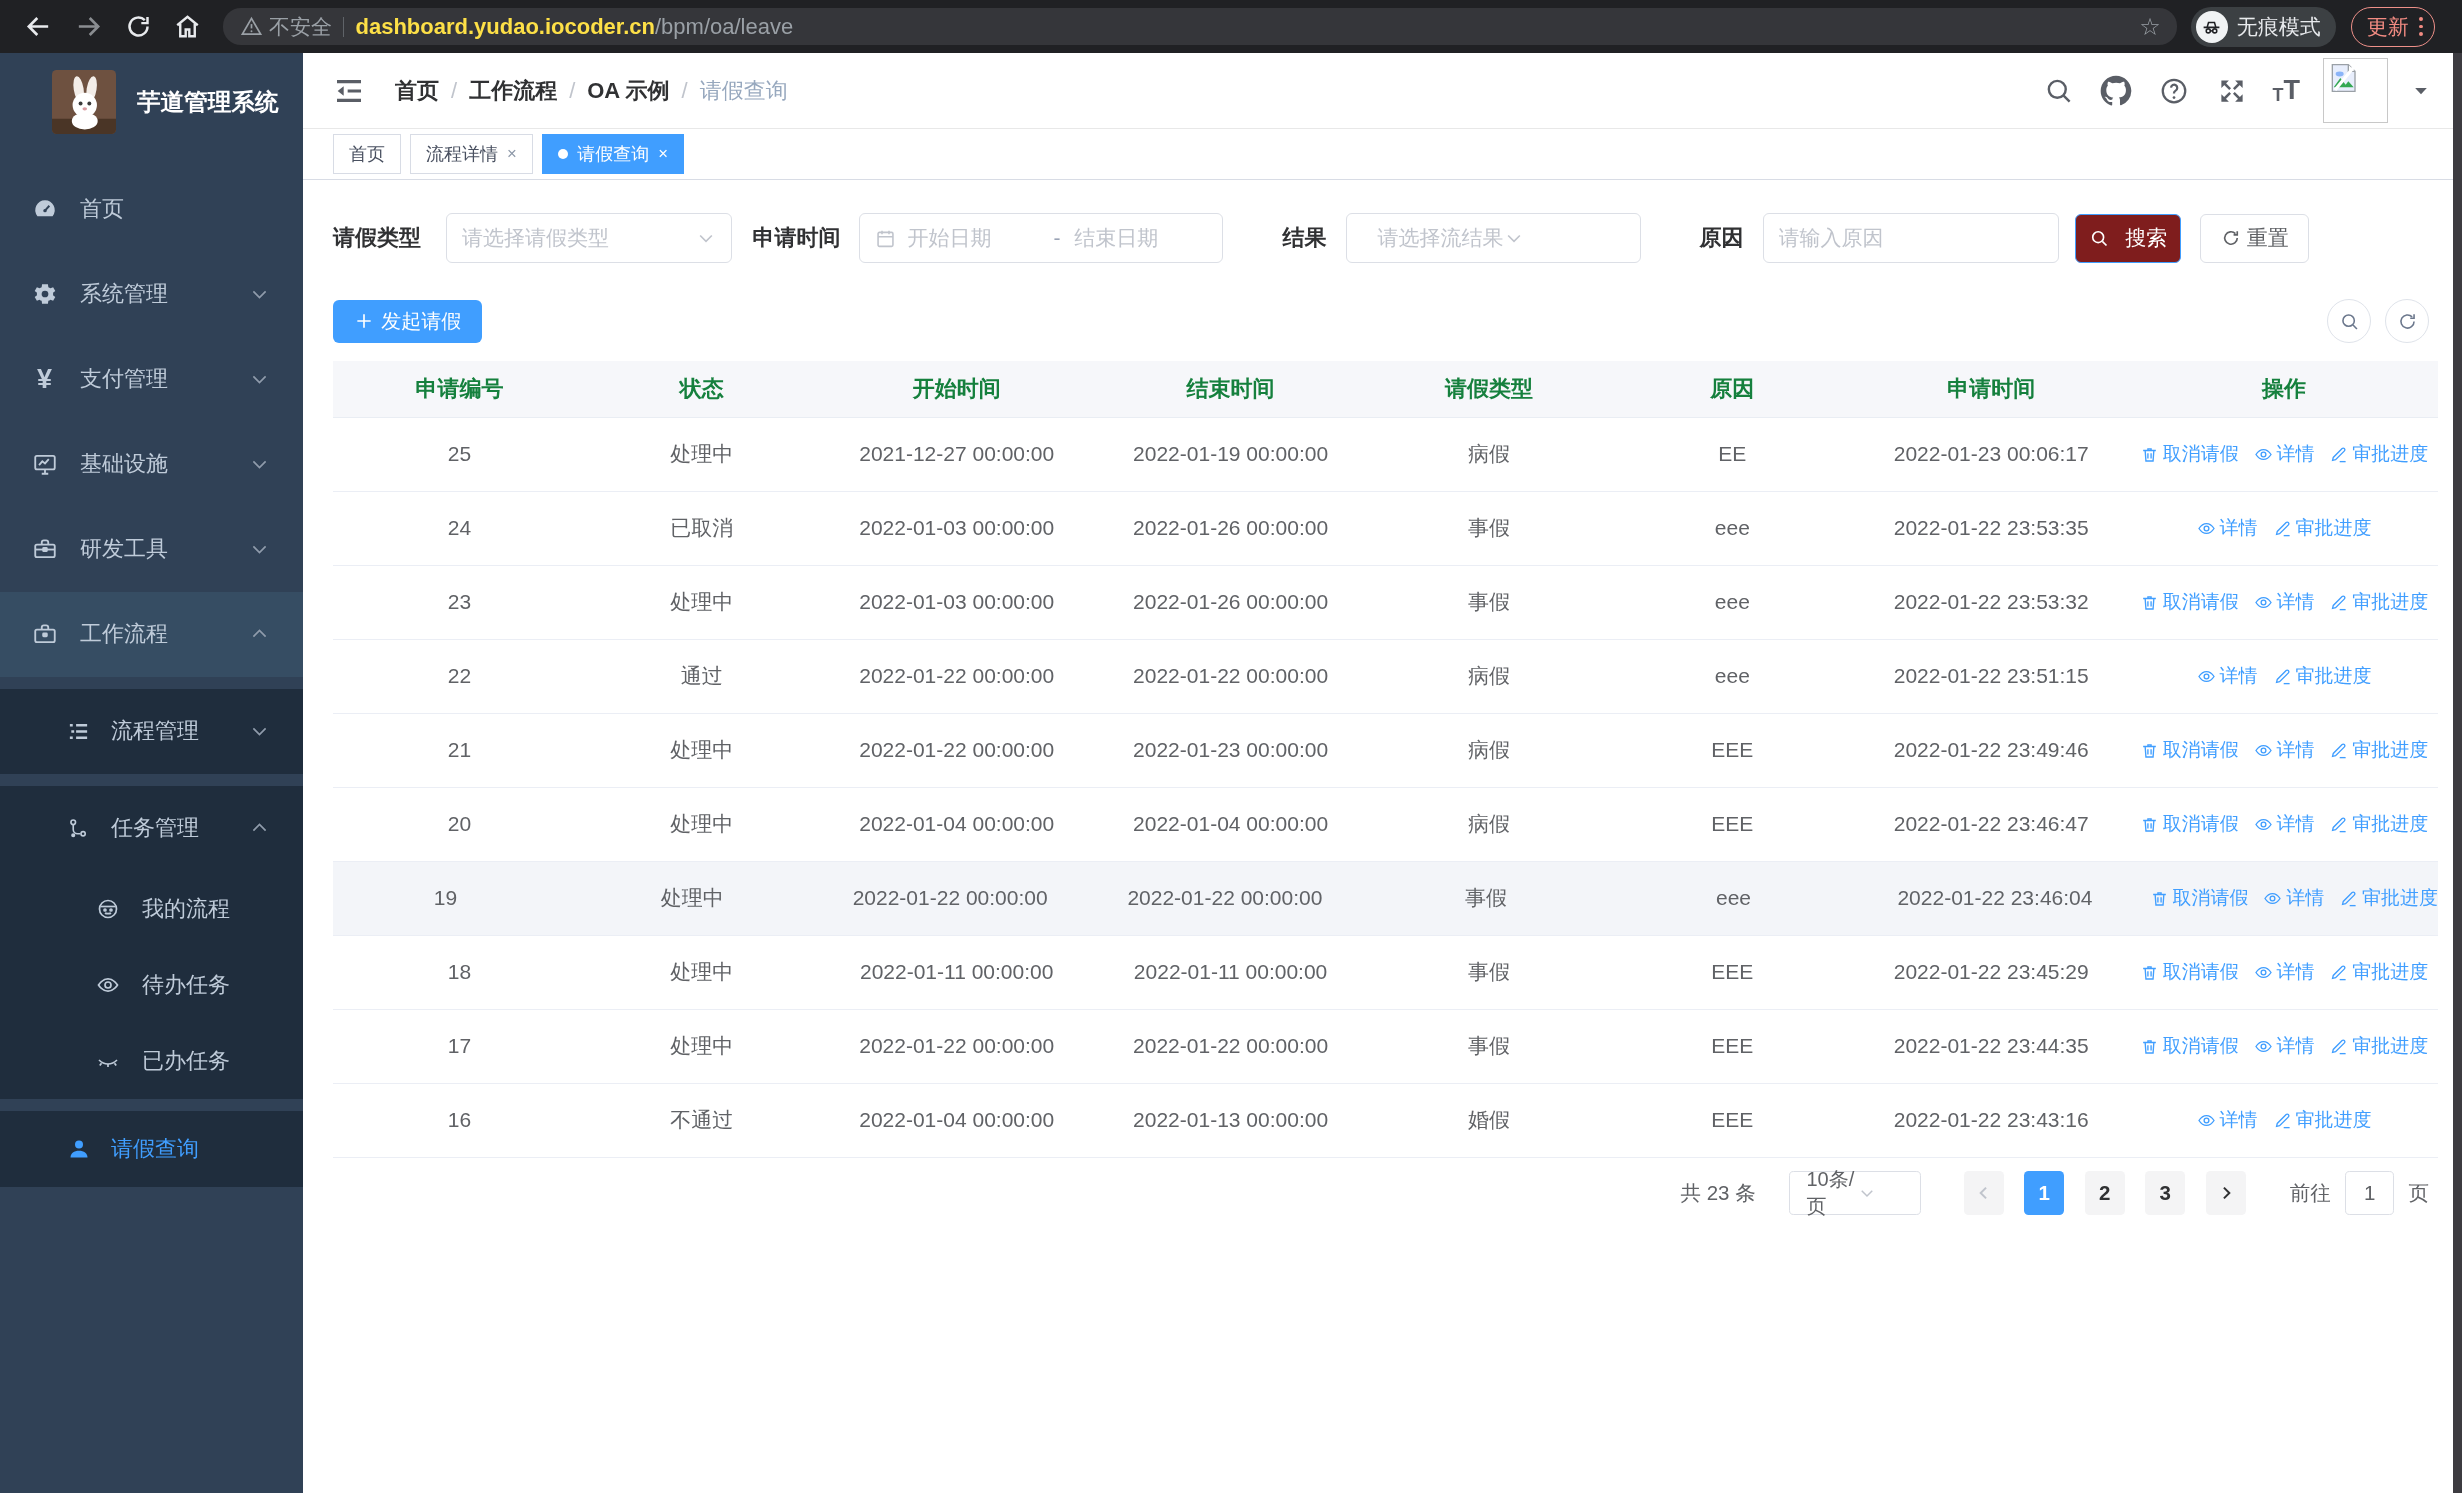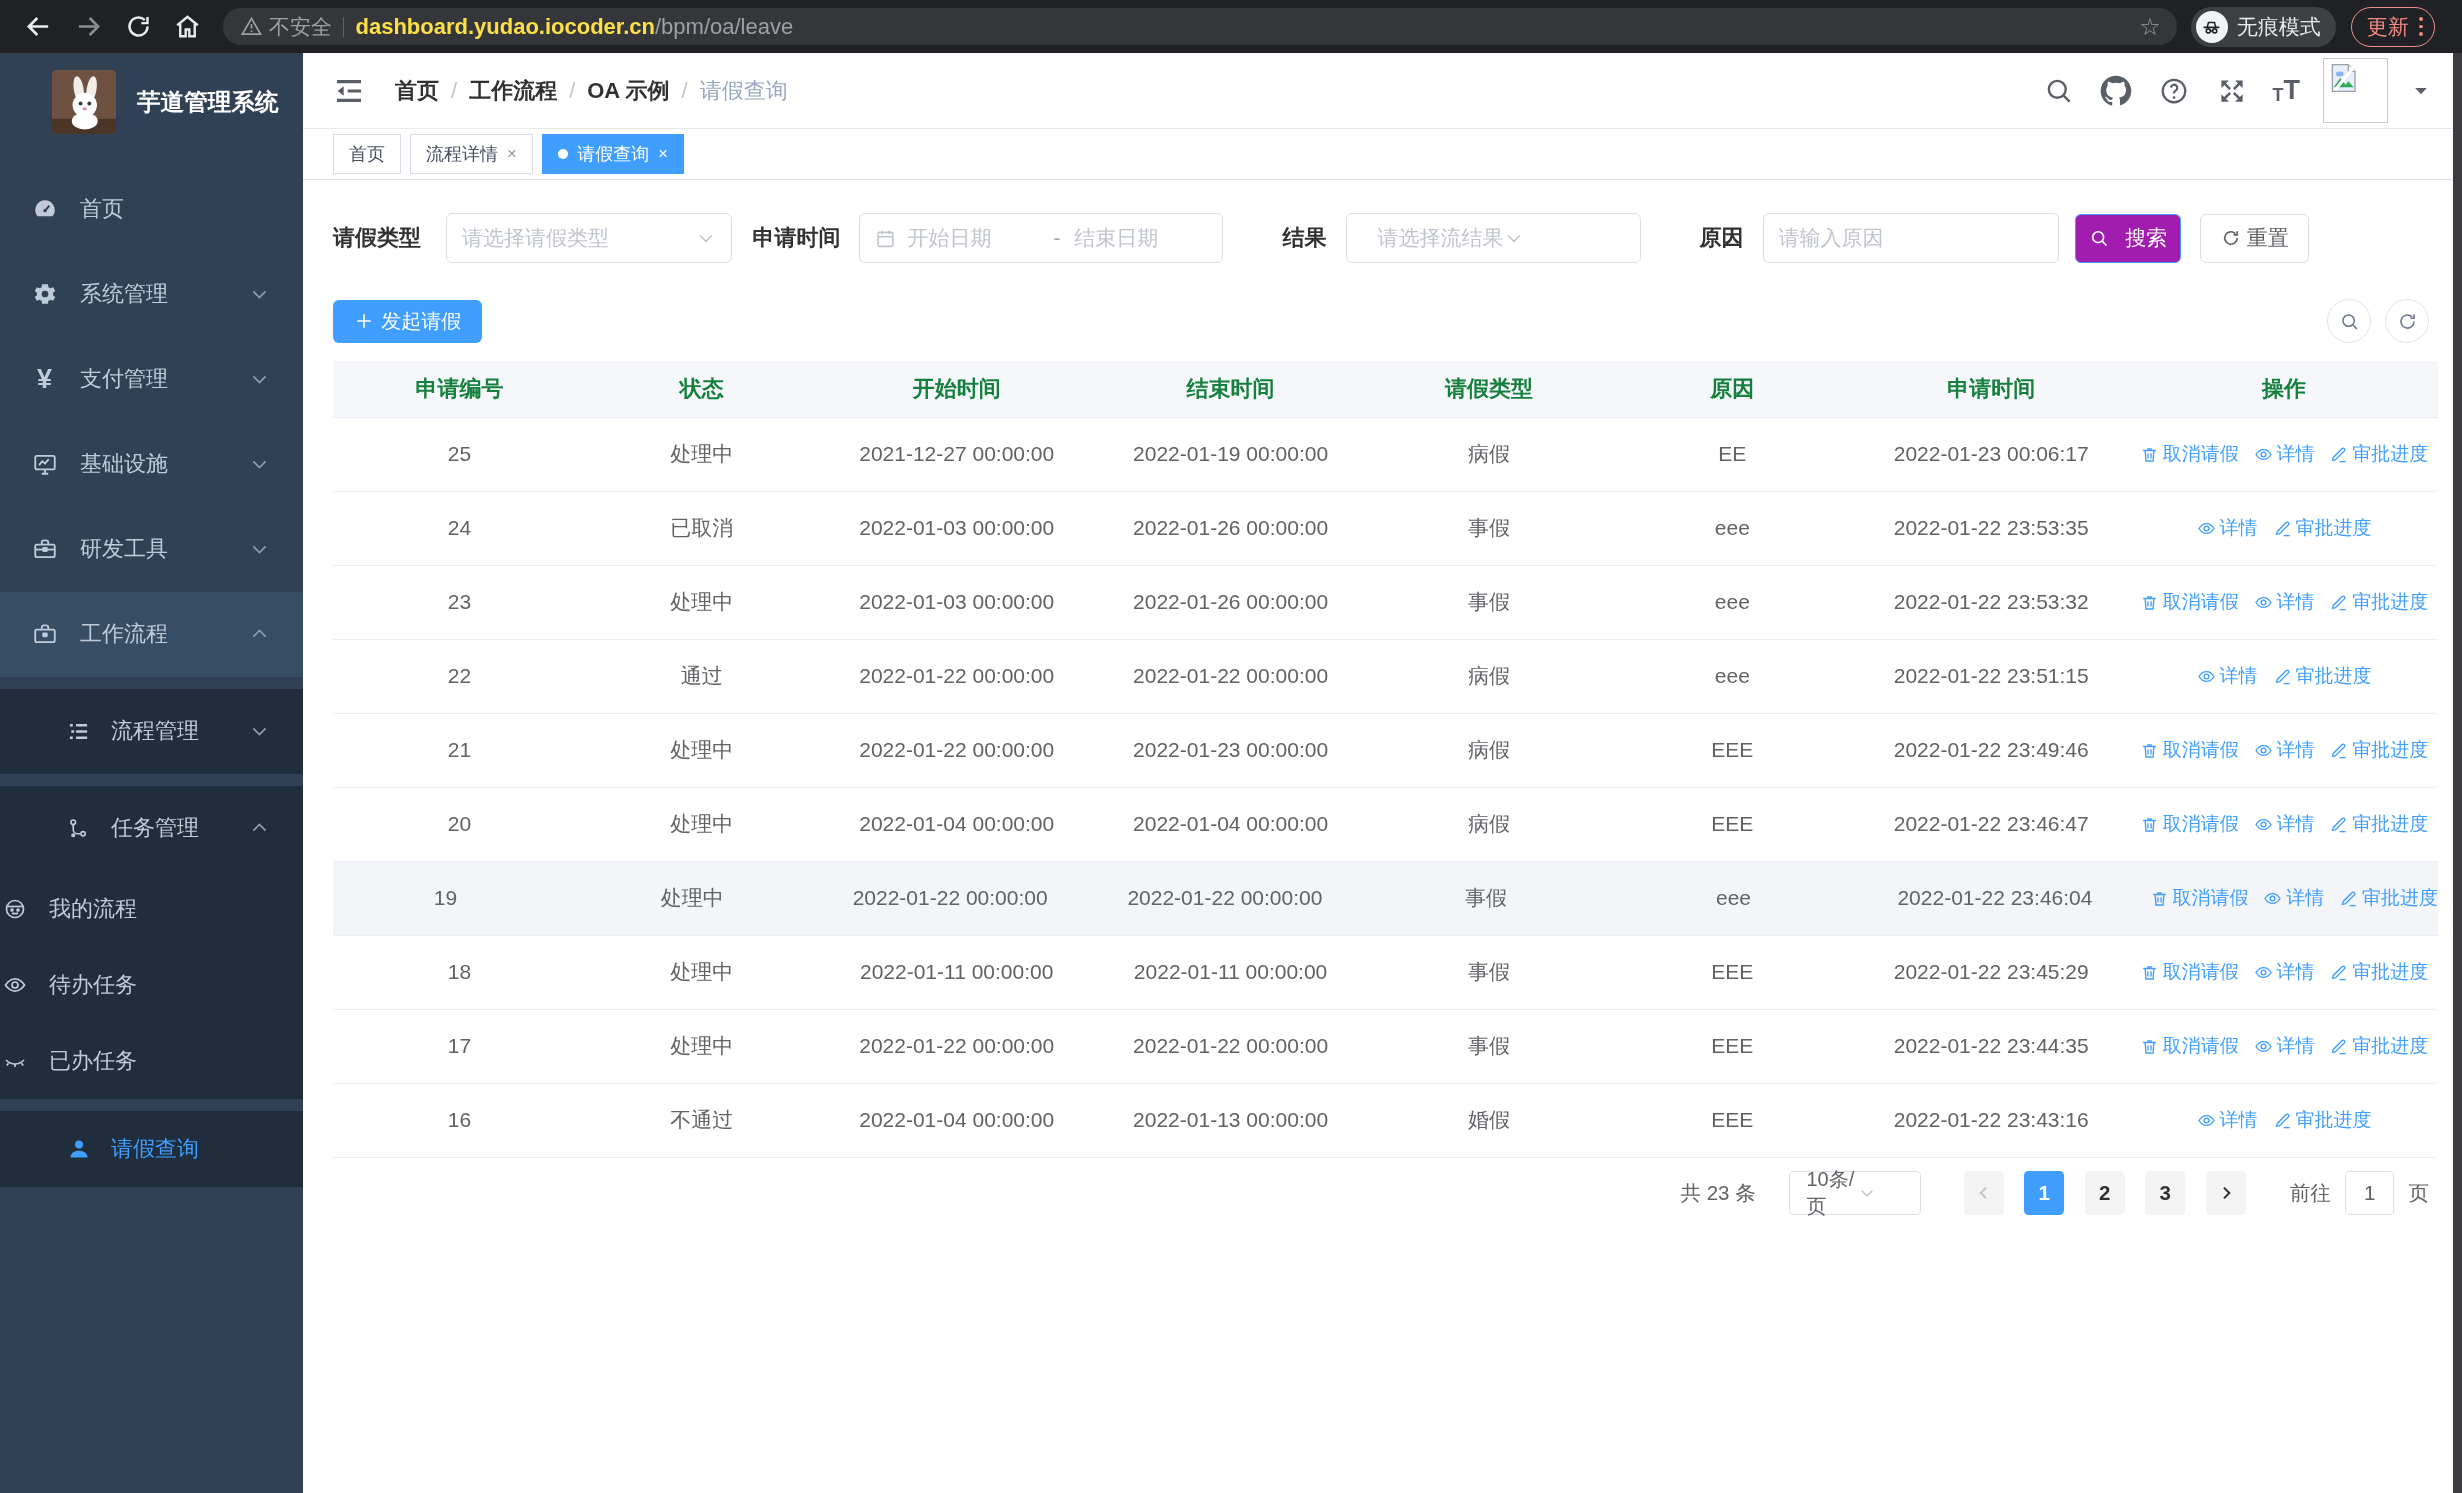--- a/index.html
+++ b/index.html
@@ -39,21 +39,21 @@
   .sidebar { position:absolute; left:0; top:53px; width:303px; height:1440px; background:#304156; overflow:hidden; }
   .logo-row { display:flex; align-items:center; padding:16.7px 0 0 52px; }
   .logo-img { width:64px; height:64px; border-radius:4.6px; overflow:hidden; flex:none; }
   .logo-title { color:#fff; font-size:23.6px; font-weight:bold; margin-left:21px; white-space:nowrap; }
   .menu { margin-top:33px; }
   .menu-item { position:relative; height:85px; display:flex; align-items:center; color:#bfcbd9;
     font-size:22px; cursor:pointer; }
   .menu-item .mi-icon { display:flex; align-items:center; justify-content:center; width:29px; flex:none; }
   .menu-item.lvl1 { padding-left:30px; } .menu-item.lvl1 .mi-label { margin-left:21px; }
   .menu-item.lvl2 { padding-left:64px;margin-top:12px; } .menu-item.lvl2 .mi-label { margin-left:18px; }
-  .menu-item.lvl3 { height:76px; } .menu-item.lvl3 .mi-label { margin-left:20px; }
+  .menu-item.lvl3 { padding-left:93px; height:76px; } .menu-item.lvl3 .mi-label { margin-left:20px; }
   .menu-item.short { height:76px; }
   .menu-item.dark { background:#1f2d3d; }
   .menu-item.parent-active { background:#364d63; }
   .menu-item.active { color:#409eff; }
   .mi-arrow { position:absolute; right:33px; top:50%; transform:translateY(-50%); color:#8f9bab; display:flex; }
 
   
   .main { position:absolute; left:303px; top:53px; width:2151px; height:1440px; background:#fff; }
 
   .navbar { height:76px; display:flex; align-items:center; border-bottom:0.8px solid #e8e8e8; padding:0 23px 0 30px; }
@@ -95,21 +95,21 @@
   .daterange .cal { color:#c0c4cc; margin-right:12px; display:flex; flex:none; }
   .lab-result { margin-left:60px; }
   .sel-result { width:295px; margin-left:19px; padding:0 31px; }
   .lab-reason { margin-left:59px; }
   .inp-reason { width:296px; margin-left:19px; padding:0 15px; }
   .inp-reason input { border:none; outline:none; width:100%; font-size:21px; background:transparent;
     font-family:inherit; }
   .inp-reason input::placeholder { color:#c0c4cc; }
   .btn { height:49px; border-radius:6px; display:flex; align-items:center; justify-content:center;
     font-size:21px; cursor:pointer; }
-  .btn-search { width:106px; margin-left:16.7px; background:#a21caf; color:#fff; border:1.5px solid #409eff; gap:16px; }
+  .btn-search { width:106px; margin-left:16.7px; background:#7f1d1d; color:#fff; border:1.5px solid #409eff; gap:16px; }
   .btn-reset { width:109px; margin-left:19px; background:#fff; color:#606266; border:1.5px solid #dcdfe6; gap:6px; }
 
   
   .toolbar { margin-top:36px; display:flex; align-items:center; justify-content:space-between; }
   .btn-create { width:149px; height:43px; background:#409eff; color:#fff; border-radius:6px;
     display:flex; align-items:center; justify-content:center; gap:7.6px; font-size:20px; cursor:pointer; }
   .tool-circles { display:flex; gap:13.7px; }
   .circle-btn { width:44px; height:44px; border-radius:50%; border:1.5px solid #dfe3ea; color:#6b778c;
     display:flex; align-items:center; justify-content:center; background:#fff; cursor:pointer; }
 

